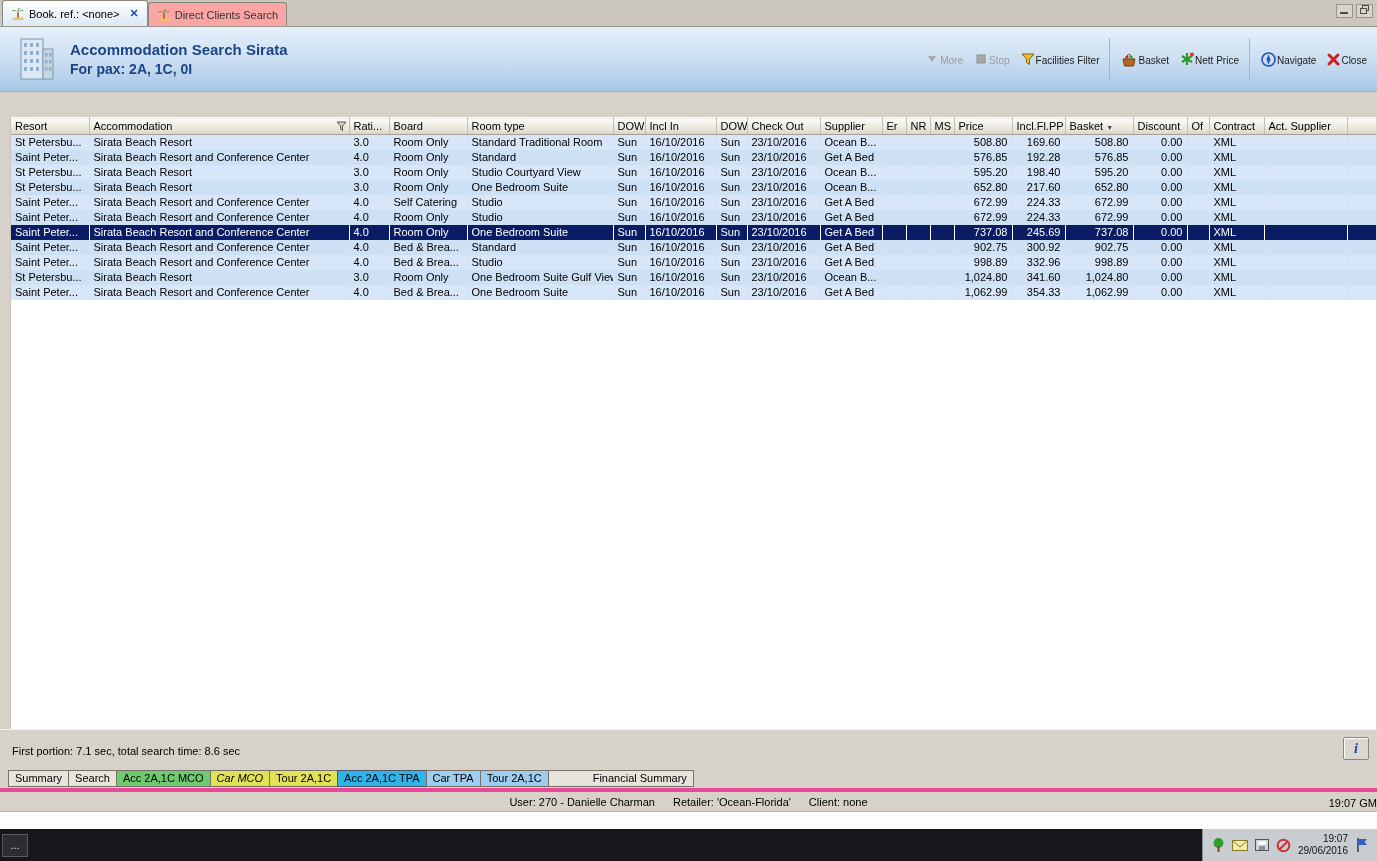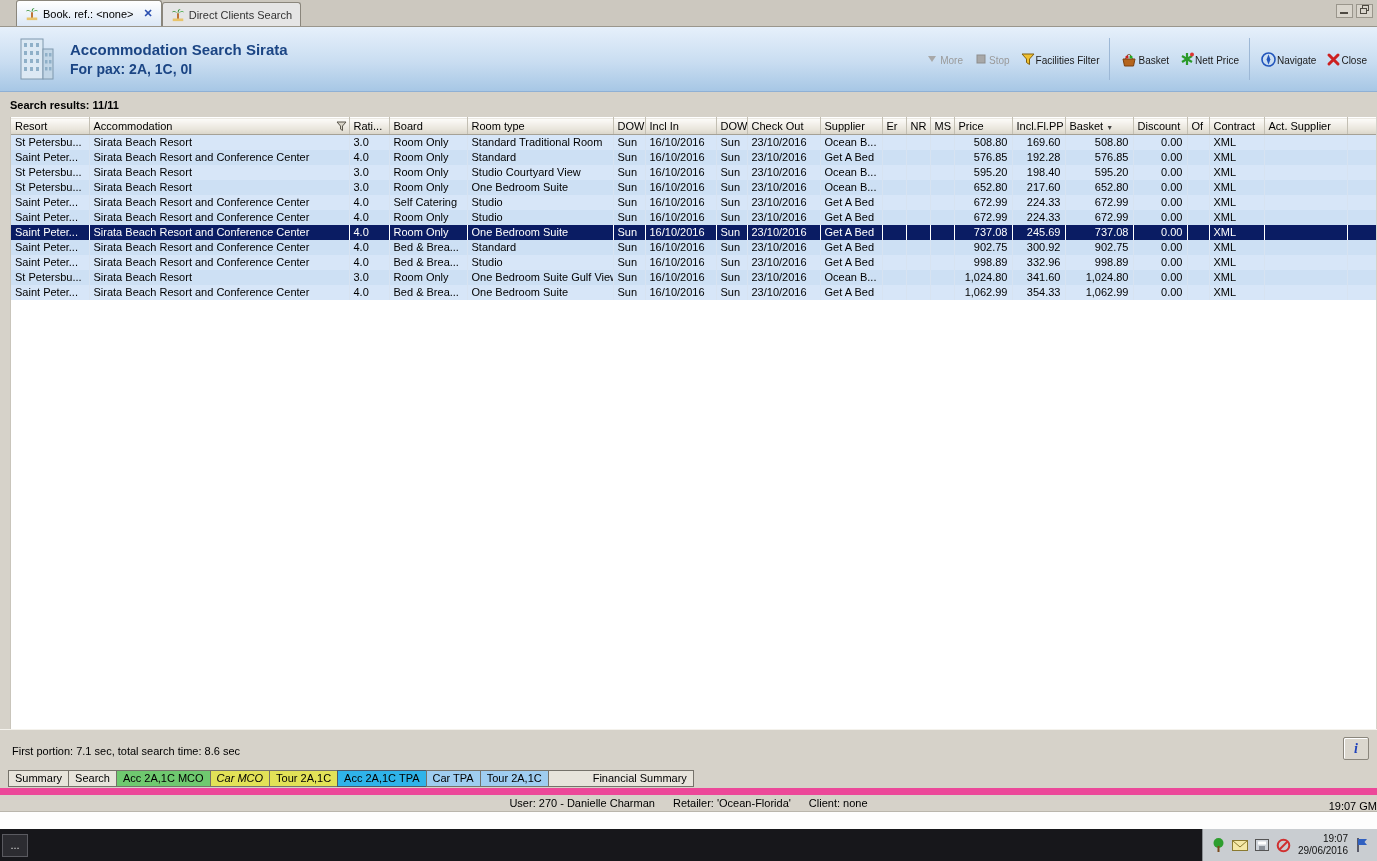--- a/index.html
+++ b/index.html
@@ -2,23 +2,23 @@
 <html><head>
 <meta charset="utf-8">
 <style>
   * { box-sizing: border-box; margin: 0; padding: 0; }
   html,body { width:1377px; height:861px; overflow:hidden; }
   body { font-family:"Liberation Sans", sans-serif; font-size:11px; color:#000; background:#fff; }
   .screen { position:relative; width:1377px; height:861px; background:#d6d2c9; overflow:hidden; }
 
   
   .tabbar { position:absolute; top:0; left:0; right:0; height:27px; background:#ccc8bf;
-            border-bottom:1px solid #9a968c; display:flex; align-items:flex-end; padding-left:16px; }
+            border-bottom:1px solid #9a968c; display:flex; align-items:flex-end; padding-left:2px; }
   .toptab { height:24px; display:flex; align-items:center; gap:4px; padding:0 8px;
-            border:1px solid #8a867c; border-bottom:none; background:#e5e5e5;
+            border:1px solid #8a867c; border-bottom:none; background:#fca5a5;
             border-radius:3px 3px 0 0; color:#333; white-space:nowrap; cursor:pointer; }
   .toptab.active { background:linear-gradient(#ffffff,#dce8f6); height:26px; color:#000; }
   .toptab .icon svg { display:block; }
   .toptab-close { color:#2a4fb0; font-weight:bold; font-size:11px; margin-left:6px; }
   .win-controls { margin-left:auto; align-self:flex-start; display:flex; gap:3px; padding:4px 4px 0 0; }
   .win-ctrl { width:17px; height:14px; border:1px solid #9a968c; background:#d9d5cc;
               display:flex; align-items:center; justify-content:center; cursor:pointer; }
 
   
   .header { position:absolute; top:27px; left:0; right:0; height:65px;
@@ -72,21 +72,21 @@
 
   
   .bottom-tabs { position:absolute; top:768px; left:0; right:0; height:20px; background:#d6d2c9;
                  display:flex; align-items:center; padding-left:8px; }
   .btab { border:1px solid #75726a; padding:1px 6px 2px; margin-right:-1px; background:#e7e4db;
           white-space:nowrap; cursor:pointer; height:17px; display:flex; align-items:center; }
   .btab.selected { border-color:#4a586a; }
 
   
   .user-bar { position:absolute; top:788px; left:0; right:0; height:23px; background:#d6d2c9;
-              border-top:7px solid #ec4899; display:flex; align-items:center; justify-content:center; gap:18px; }
+              border-top:4px solid #ec4899; display:flex; align-items:center; justify-content:center; gap:18px; }
   .user-bar .right-time { position:absolute; right:0px; top:5px; white-space:nowrap; }
 
   .desktop-gap { position:absolute; top:811px; left:0; right:0; height:18px; background:#fdfdfd;
                  border-top:1px solid #b9b5ac; }
 
   
   .taskbar { position:absolute; top:829px; left:0; right:0; height:32px; background:#17171b;
              display:flex; align-items:center; }
   .start-btn { margin-left:2px; width:26px; height:23px; background:#2c2c31; border:1px solid #5a5a60;
                color:#ddd; display:flex; align-items:center; justify-content:center; cursor:pointer; }
@@ -240,23 +240,20 @@
           <span class="icon ">
             <svg width="15" height="15">
               <path d="M3 3 L12 12 M12 3 L3 12" stroke="#cc2020" stroke-width="3" stroke-linecap="round"></path>
             </svg>
           </span>
           <span class="tlabel">Close</span>
         </div>
       </div>
   </div>
 
-  <div class="results-strip">
-    <span>Search results: 11/11</span>
-  </div>
 
   <div class="table-area">
     <table class="grid">
         <colgroup>
           <col style="width: 78px;">
           <col style="width: 260px;">
           <col style="width: 40px;">
           <col style="width: 78px;">
           <col style="width: 146px;">
           <col style="width: 32px;">

